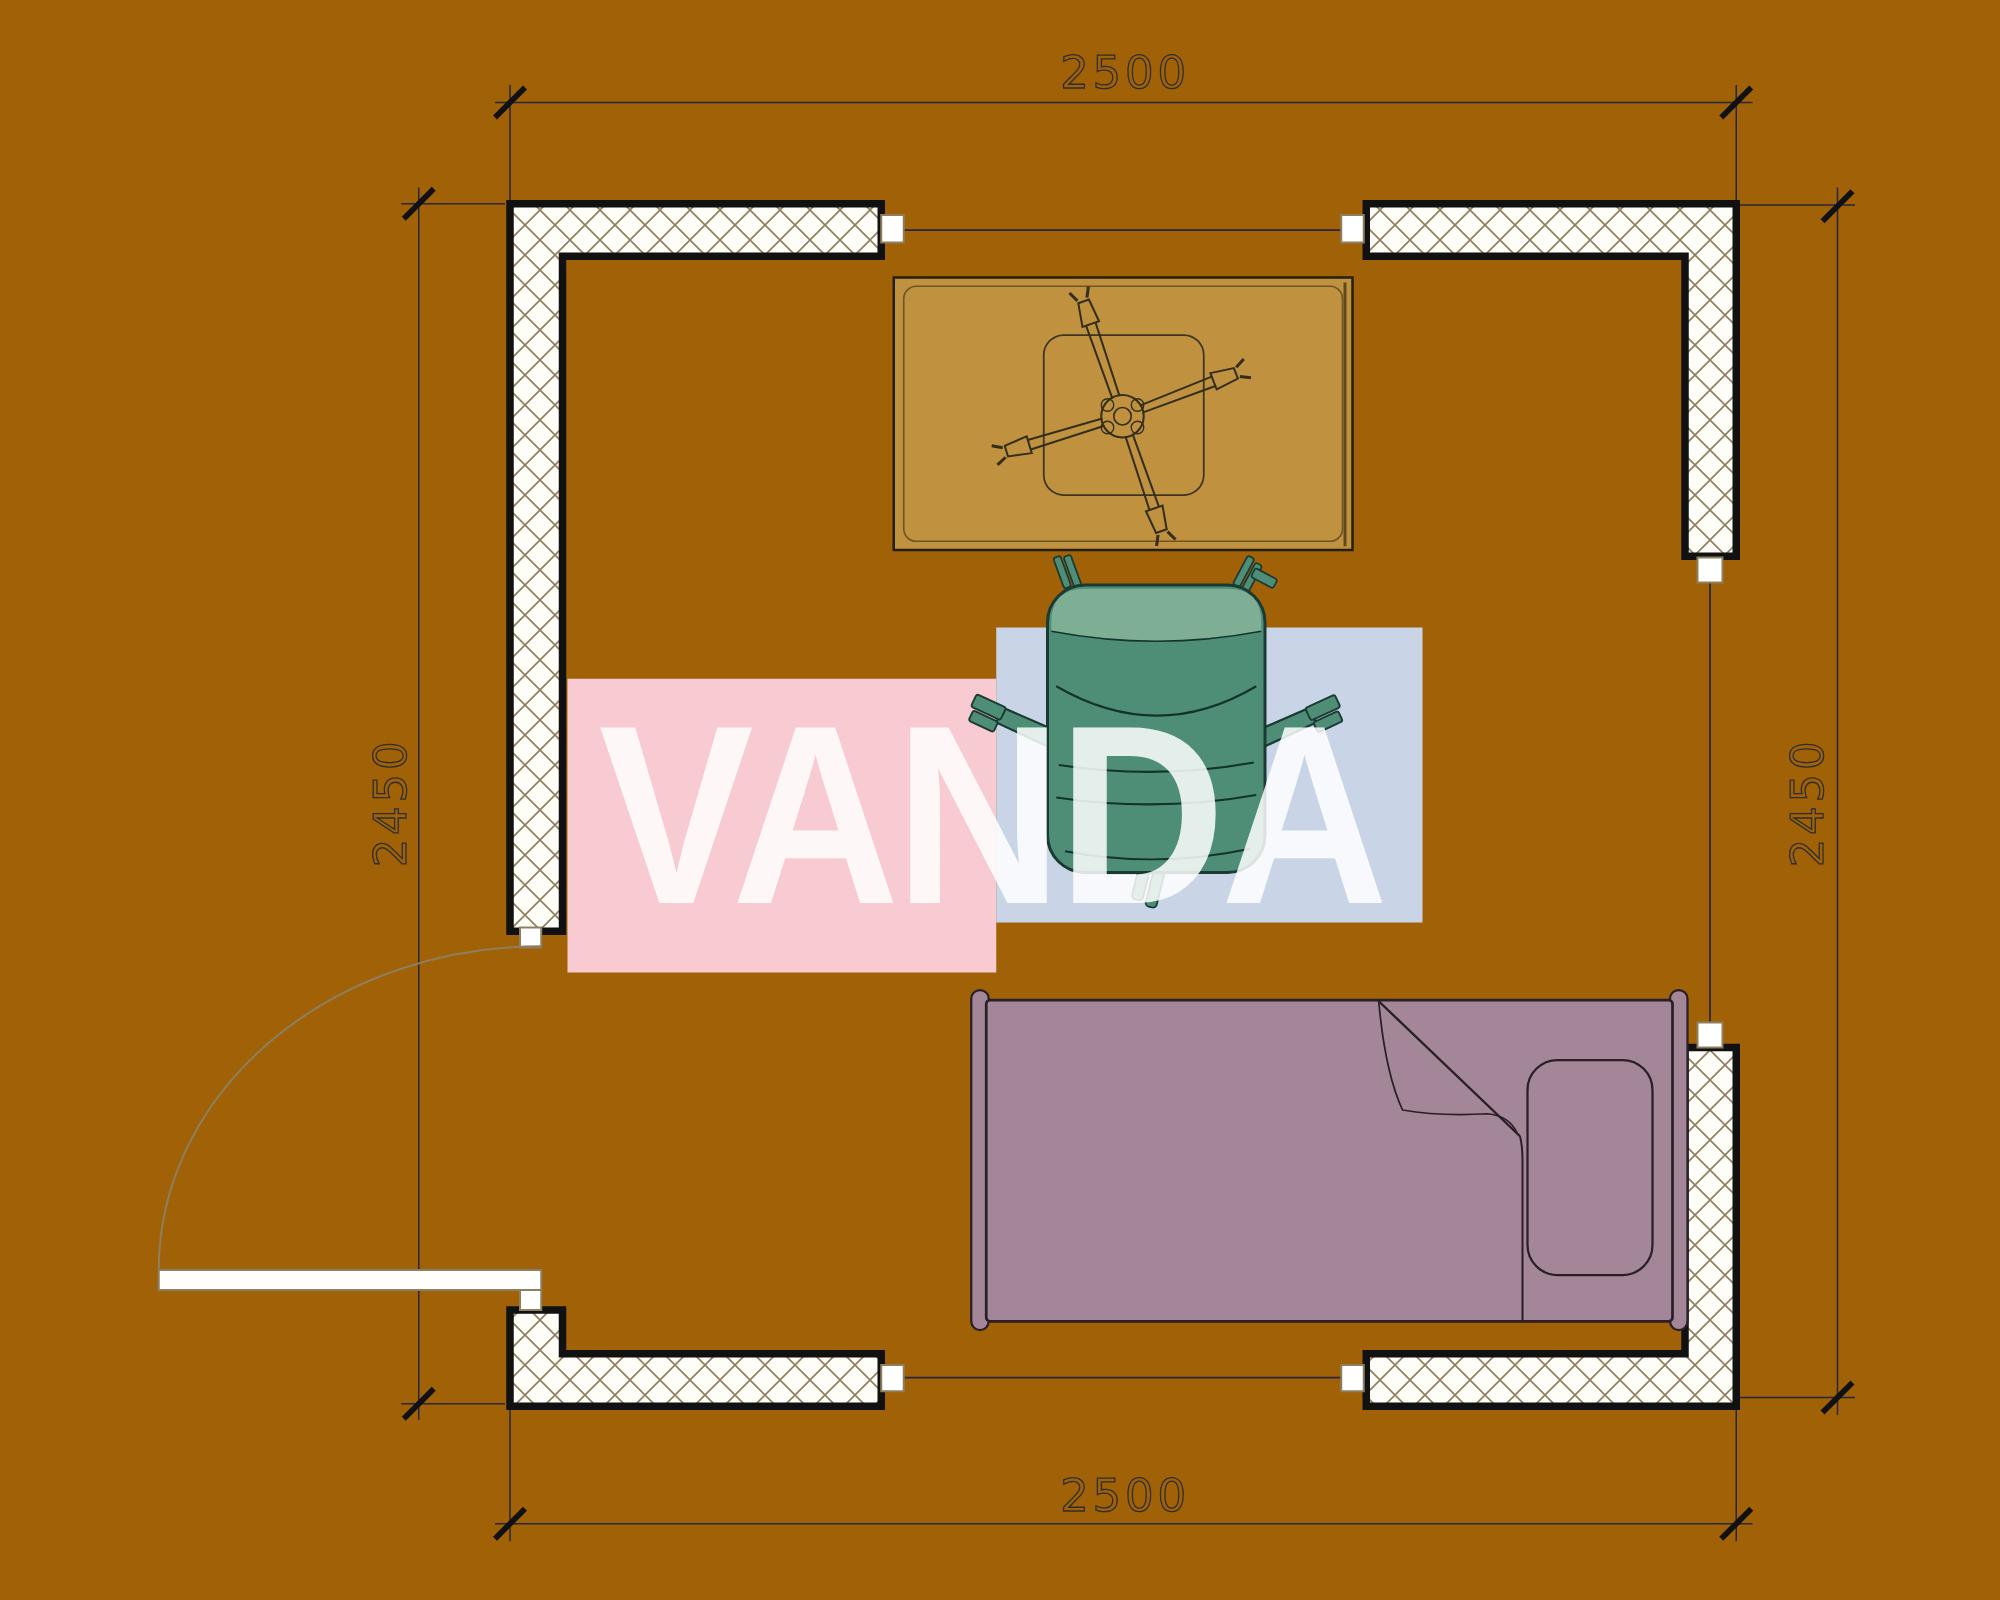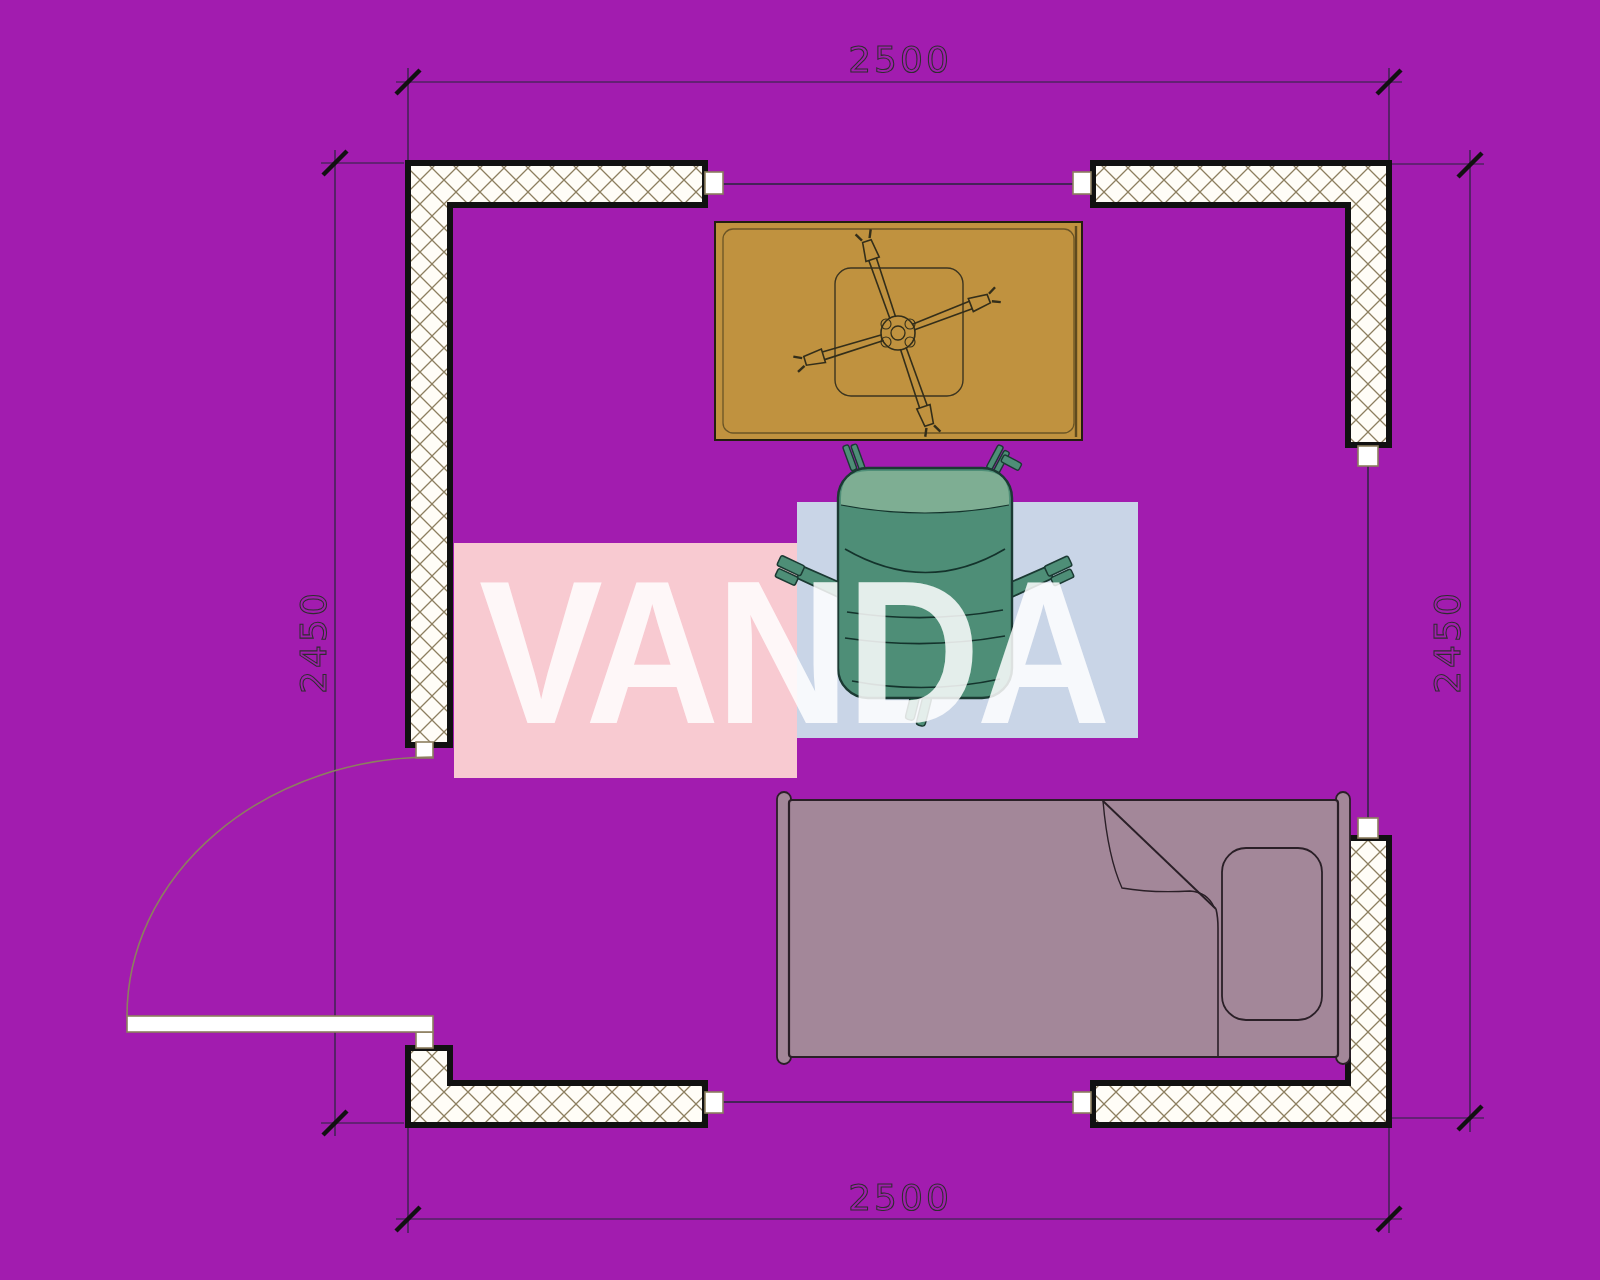--- a/index.html
+++ b/index.html
@@ -1,19 +1,19 @@
 <!DOCTYPE html>
 <html><head>
 <meta charset="utf-8">
 <style>
   html,body{margin:0;padding:0;background:#ffffff;}
   #stage{
     position:relative;
     width:1600px;height:1280px;
-    background:#a21caf;
+    background:#a16207;
     overflow:hidden;
     font-family:"Liberation Sans", sans-serif;
   }
   #plan-svg{position:absolute;left:0;top:0;}
   .dim-label{
     position:absolute;
     font-family:"DejaVu Sans", sans-serif;
     font-size:36px;
     font-weight:400;
     letter-spacing:3px;

